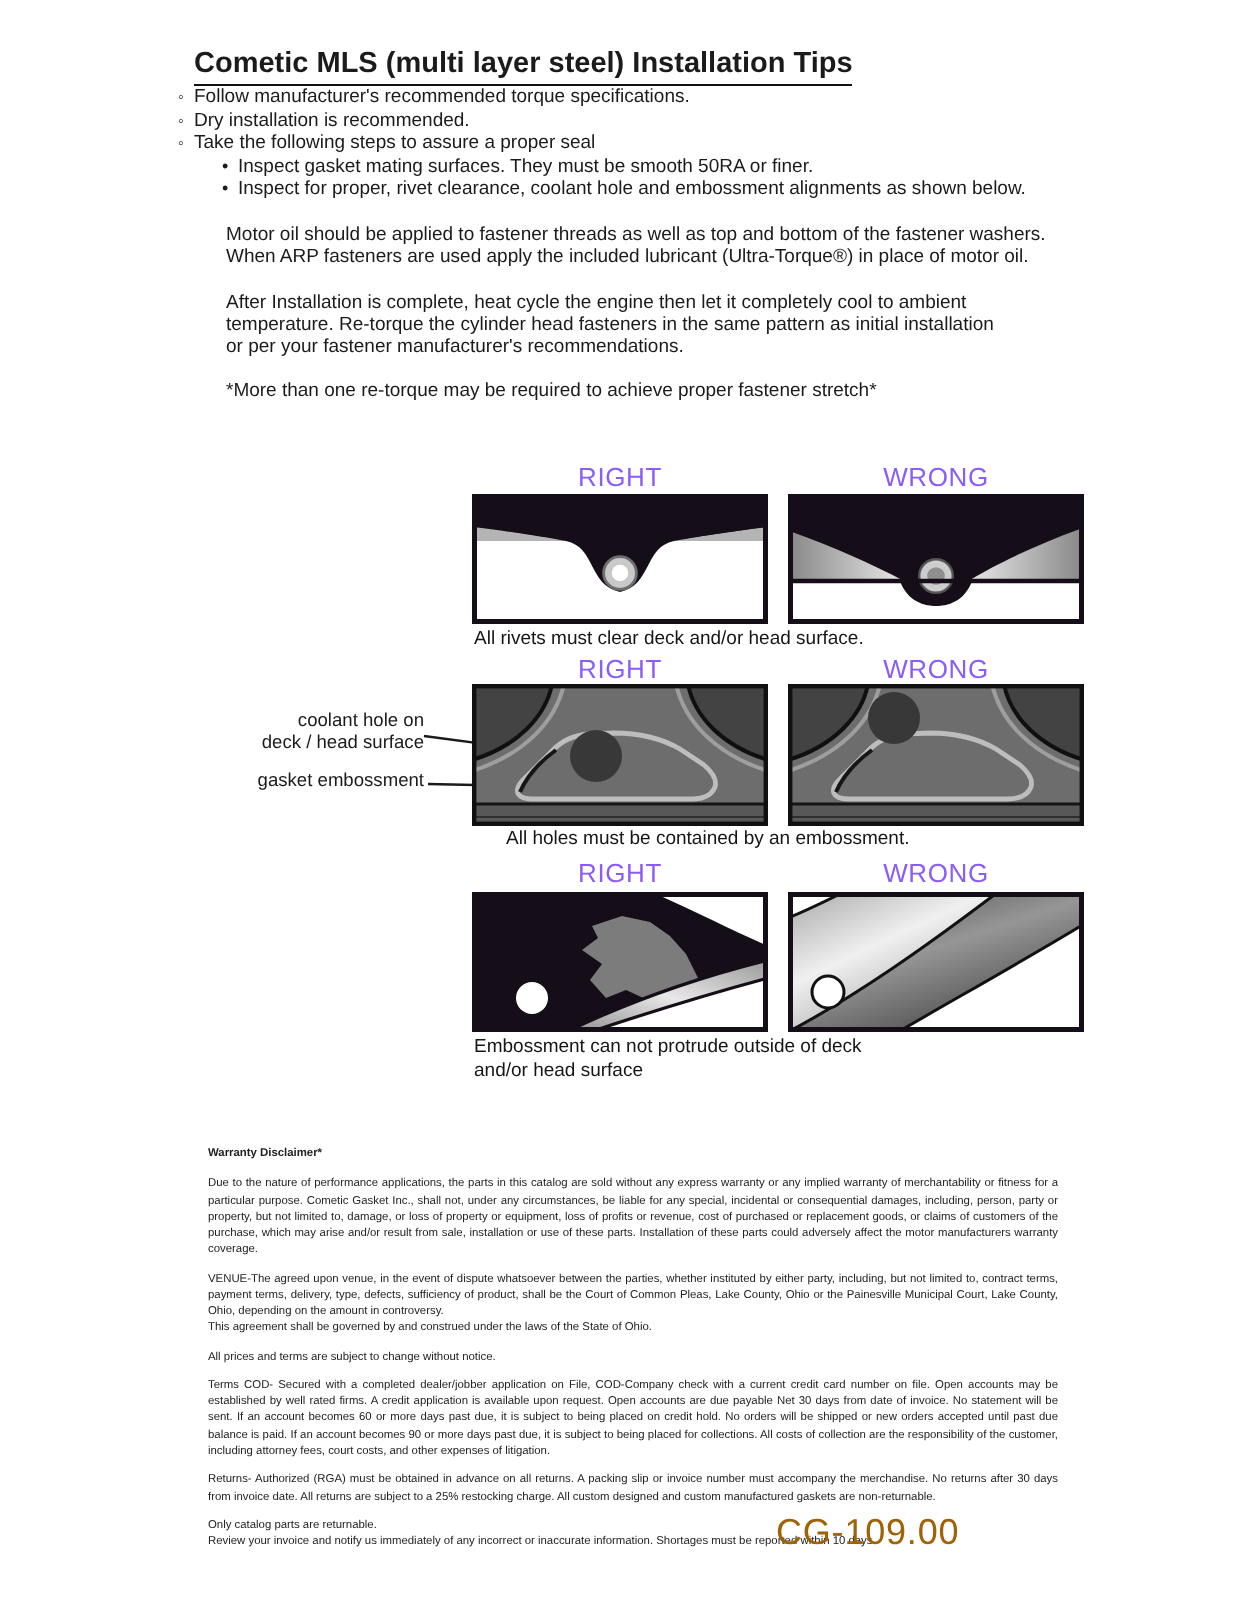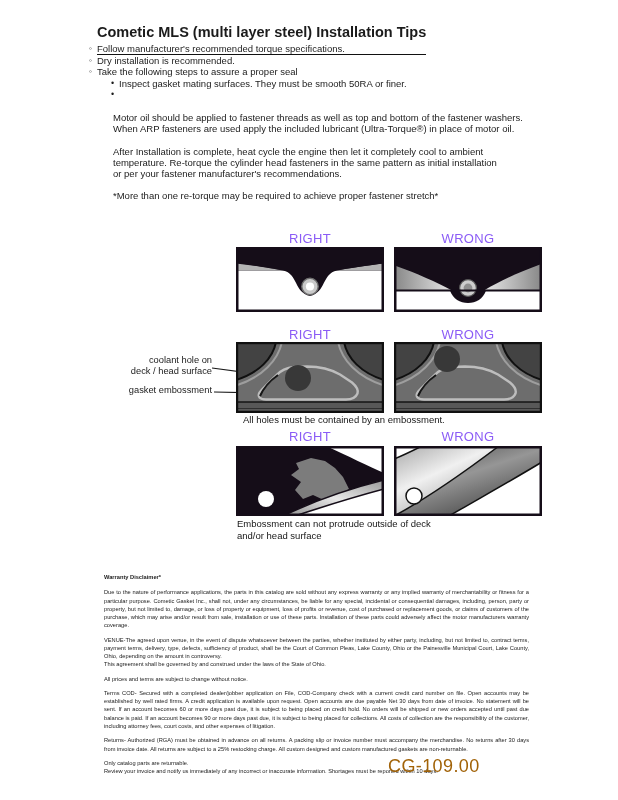--- a/index.html
+++ b/index.html
@@ -3,21 +3,21 @@
 <meta charset="utf-8">
 <style>
   html,body{margin:0;padding:0;background:#ffffff;}
   #page{
     position:relative;width:618px;height:800px;background:#ffffff;
     font-family:"Liberation Sans", sans-serif;color:#1b1b1b;overflow:hidden;
   }
   .abs{position:absolute;}
   
   #title{left:97px;top:24px;font-size:14.5px;font-weight:bold;}
-  #title span{display:inline-block;border-bottom:1.6px solid #111;padding-bottom:14px;}
+  #title span{display:inline-block;border-bottom:1.6px solid #111;padding-bottom:2px;}
   
   #bullets{left:89px;top:43px;width:460px;font-size:9.5px;line-height:11.5px;}
   .brow{display:flex;}
   .bmark{width:8px;font-size:8px;flex:0 0 8px;}
   .brow.sub{padding-left:22px;}
   .brow.sub .bmark{font-size:9px;}
   
   #diesel{left:97px;top:112px;width:436px;}
   #diesel h2{margin:0 0 6px 0;font-size:12.5px;font-weight:bold;}
   #diesel p{margin:0 0 11px 16px;font-size:9.5px;line-height:11.3px;white-space:pre-line;}
@@ -58,20 +58,21 @@
     <div class="brow">
       <span class="bmark">◦</span>
       <span>Take the following steps to assure a proper seal</span>
     </div>
     <div class="brow sub">
       <span class="bmark">•</span>
       <span>Inspect gasket mating surfaces.  They must be smooth 50RA or finer.</span>
     </div>
     <div class="brow sub">
       <span class="bmark">•</span>
+      <span>Inspect for proper, rivet clearance, coolant hole and embossment alignments as shown below.</span>
     </div>
   </div>
 
   <div class="abs" id="diesel">
     <p>Motor oil should be applied to fastener threads as well as top and bottom of the fastener washers.
 When ARP fasteners are used apply the included lubricant (Ultra-Torque®) in place of motor oil.</p>
     <p>After Installation is complete, heat cycle the engine then let it completely cool to ambient
 temperature. Re-torque the cylinder head fasteners in the same pattern as initial installation
 or per your fastener manufacturer's recommendations.</p>
     <p>*More than one re-torque may be required to achieve proper fastener stretch*</p>
@@ -108,20 +109,21 @@
       <rect x="2" y="43.5" width="144" height="19.5" fill="#ffffff"></rect>
       <path d="M2,19 C22,26 42,35 58,43.5 L2,43.5 Z" fill="url(#wgL)"></path>
       <path d="M146,17.5 C124,25.5 104,35 90,43.5 L146,43.5 Z" fill="url(#wgR)"></path>
       <path d="M56,43.5 C59,52 66,56 74,56 C82,56 89,52 92,43.5 Z" fill="#150d18"></path>
       <circle cx="74" cy="41" r="8.4" fill="#cdcdcd" stroke="#555555" stroke-width="1.2"></circle>
       <circle cx="74" cy="41" r="4.4" fill="#8f8f8f"></circle>
       <line x1="2" y1="43.5" x2="146" y2="43.5" stroke="#150d18" stroke-width="2.2"></line>
       <rect x="1.25" y="1.25" width="145.5" height="62.5" fill="none" stroke="#150d18" stroke-width="2.5"></rect>
     </svg>
   </div>
+  <div class="abs dcap" style="left:237px;top:314px">All rivets must clear deck and/or head surface.</div>
 
   <div class="abs dhead" style="left:236px;top:327px">RIGHT</div>
   <div class="abs dhead" style="left:394px;top:327px">WRONG</div>
 
   <div class="abs" id="callouts">
     <div>coolant hole on</div>
     <div>deck / head surface</div>
   </div>
   <div class="abs" id="callout-embossment">gasket embossment</div>
   <svg class="abs" style="left:210px;top:355px" width="90" height="45" viewBox="0 0 90 45">
@@ -158,21 +160,21 @@
       <path d="M102,0 C106,18 121,35 148,43.5" fill="none" stroke="#9e9e9e" stroke-width="2"></path>
       <rect x="0" y="60" width="148" height="11" fill="#585858"></rect>
       <line x1="0" y1="60" x2="148" y2="60" stroke="#151515" stroke-width="1.6"></line>
       <line x1="0" y1="66.5" x2="148" y2="66.5" stroke="#303030" stroke-width="1"></line>
       <path d="M30,57.5 L110,57.5 Q119,57.5 121.5,51.5 Q123,46.5 116,40.5 L104,32.5 Q90,24.5 71,24.5 L58,25 Q47,26 40,33.5 L26,47.5 Q21,52.5 23.5,55.5 Q25.5,57.5 30,57.5 Z" fill="none" stroke="#bdbdbd" stroke-width="2.4"></path>
       <path d="M24,54 Q29,42.5 42,33" fill="none" stroke="#161616" stroke-width="2"></path>
       <circle cx="53" cy="17" r="13" fill="#383838"></circle>
       <rect x="1.1" y="1.1" width="145.8" height="68.8" fill="none" stroke="#101010" stroke-width="2.2"></rect>
     </svg>
   </div>
-  <div class="abs dcap" style="left:243px;top:414px">All holes must be contained by an embossment.</div>
+  <div class="abs dcap" style="left:253px;top:414px">All holes must be contained by an embossment.</div>
 
   <div class="abs dhead" style="left:236px;top:429px">RIGHT</div>
   <div class="abs dhead" style="left:394px;top:429px">WRONG</div>
 
   <div class="abs dbox" style="left:236px;top:446px">
     <svg viewBox="0 0 148 70" width="148" height="70">
       <defs>
         <linearGradient id="strip" x1="0" y1="1" x2="1" y2="0">
           <stop offset="0" stop-color="#8f8f8f"></stop>
             <stop offset="0.5" stop-color="#e8e8e8"></stop>

